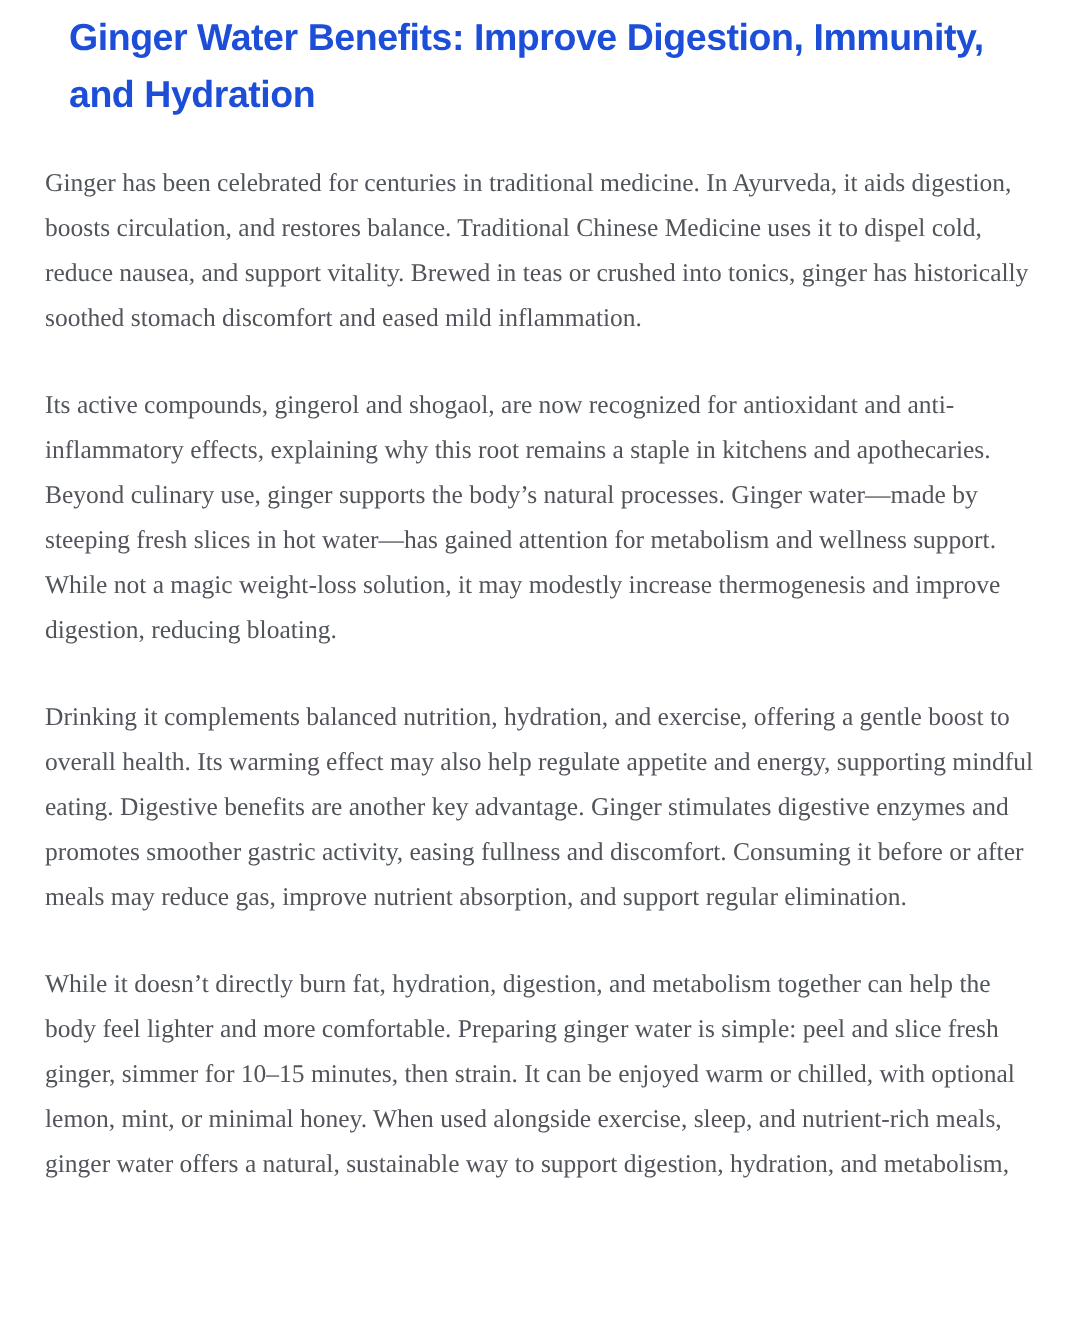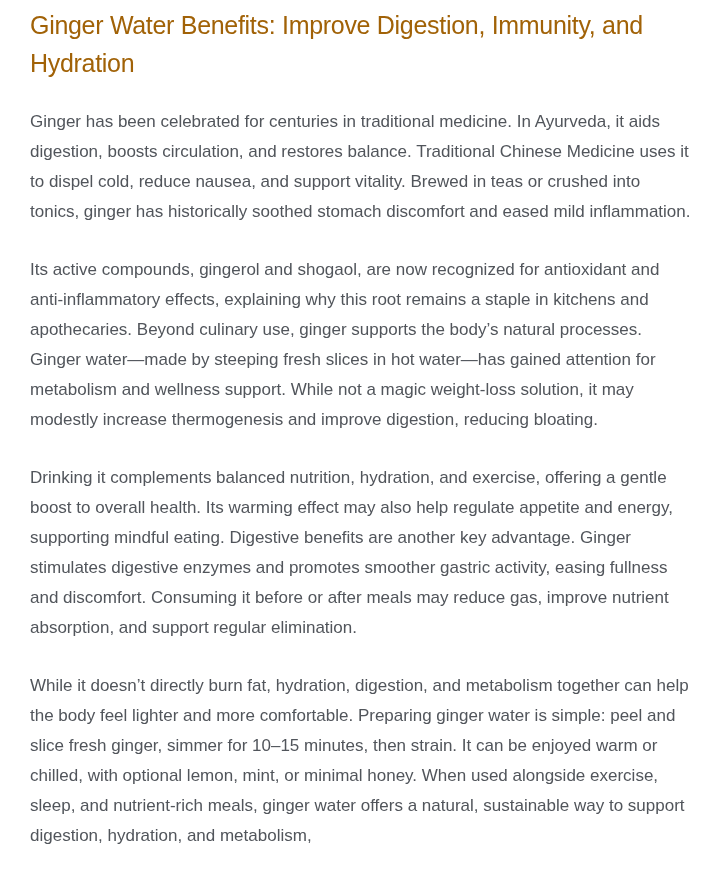--- a/index.html
+++ b/index.html
@@ -9,34 +9,35 @@
     overflow: hidden;
     background: #ffffff;
     font-family: "Liberation Sans", sans-serif;
   }
   .article {
     padding: 6px 28px 0 30px;
     width: 720px;
   }
   .article h1 {
     font-size: 25px;
-    font-weight: 400;
+    font-weight: 700;
     line-height: 38px;
     letter-spacing: -0.3px;
-    color: #a16207;
-    margin: 0 0 25px 0;
+    color: #1d4ed8;
+    margin: 0 0 25px 16px;
     max-width: 662px;
   }
   .article p {
     font-size: 17px;
     font-weight: 400;
     line-height: 30px;
     color: #51555b;
     margin: 0 0 28px 0;
     max-width: 662px;
+    font-family: Liberation Serif, serif;
   }
 </style>
 </head>
 <body>
 
 <div class="article">
   <h1>Ginger Water Benefits: Improve Digestion, Immunity, and Hydration</h1>
   <p>Ginger has been celebrated for centuries in traditional medicine. In Ayurveda, it aids digestion, boosts circulation, and restores balance. Traditional Chinese Medicine uses it to dispel cold, reduce nausea, and support vitality. Brewed in teas or crushed into tonics, ginger has historically soothed stomach discomfort and eased mild inflammation.</p>
   <p>Its active compounds, gingerol and shogaol, are now recognized for antioxidant and anti-inflammatory effects, explaining why this root remains a staple in kitchens and apothecaries. Beyond culinary use, ginger supports the body’s natural processes. Ginger water—made by steeping fresh slices in hot water—has gained attention for metabolism and wellness support. While not a magic weight-loss solution, it may modestly increase thermogenesis and improve digestion, reducing bloating.</p>
   <p>Drinking it complements balanced nutrition, hydration, and exercise, offering a gentle boost to overall health. Its warming effect may also help regulate appetite and energy, supporting mindful eating. Digestive benefits are another key advantage. Ginger stimulates digestive enzymes and promotes smoother gastric activity, easing fullness and discomfort. Consuming it before or after meals may reduce gas, improve nutrient absorption, and support regular elimination.</p>

